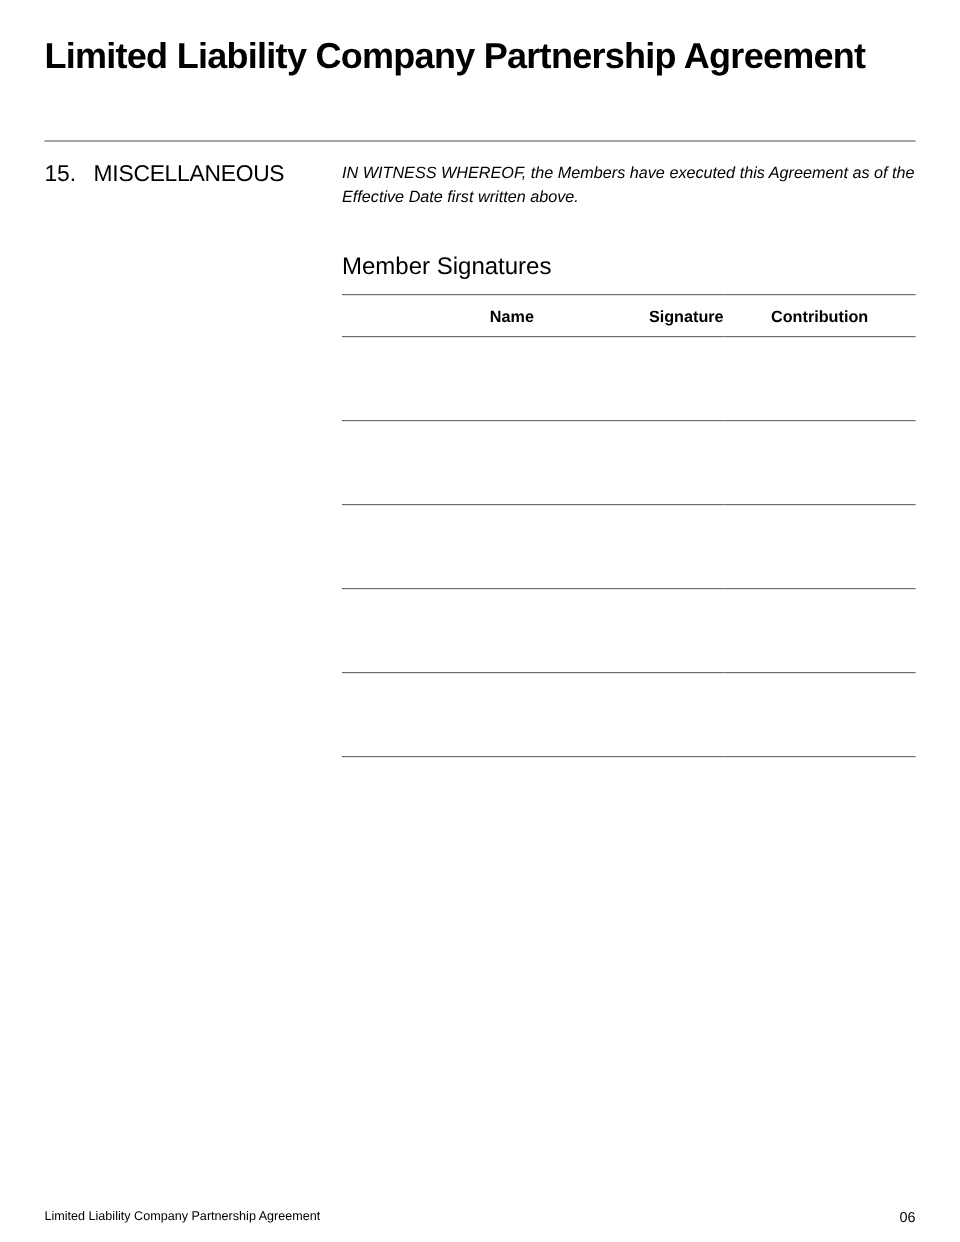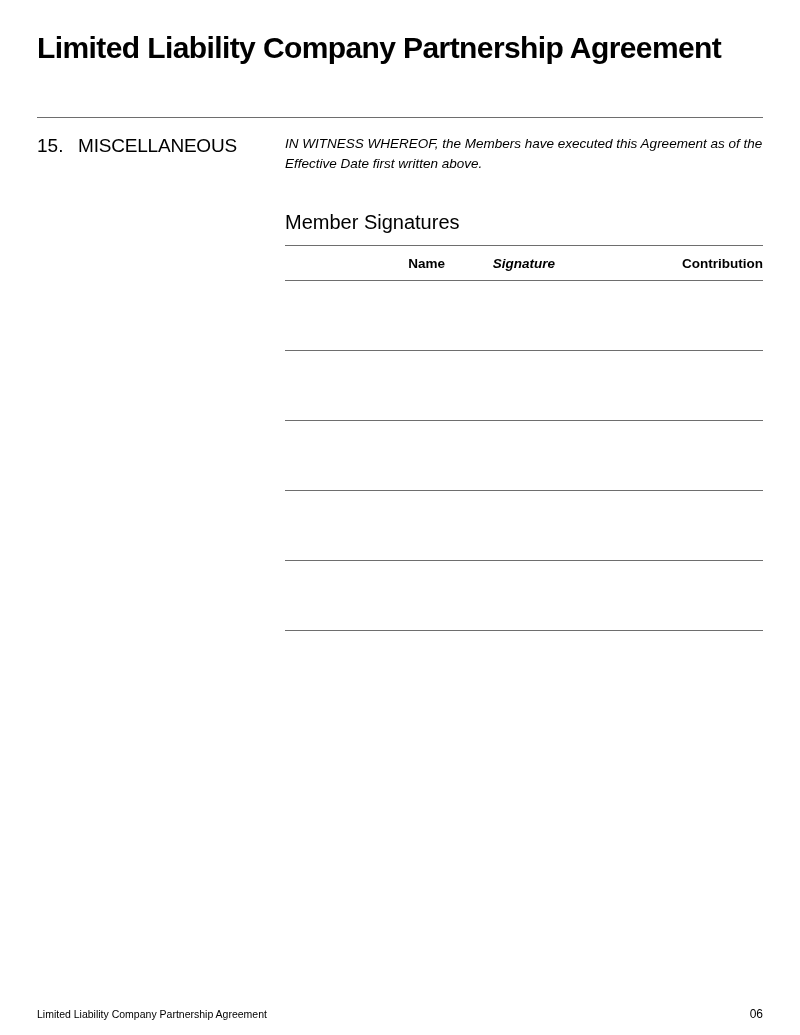--- a/index.html
+++ b/index.html
@@ -8,22 +8,22 @@
   .title { position:absolute; left:37px; top:28px; margin:0; font-size:30px; font-weight:bold;
            letter-spacing:-0.6px; line-height:40px; white-space:nowrap; }
   .top-rule { position:absolute; left:37px; top:117px; width:726px; height:0; border-top:1px solid #6e6e6e; }
   .sec-num { position:absolute; left:37px; top:135px; font-size:19px; line-height:22px; }
   .sec-title { position:absolute; left:78px; top:135px; font-size:19px; line-height:22px; letter-spacing:-0.2px; }
   .body-text { position:absolute; left:285px; top:134px; width:478px; font-size:13.5px; line-height:20px; margin:0;font-style:italic; }
   .sig-heading { position:absolute; left:285px; top:212px; font-size:20px; line-height:20px; margin:0; font-weight:normal; }
   .sig-table { position:absolute; left:285px; top:245px; width:478px; border-collapse:collapse; }
   .sig-table th { font-size:13.5px; font-weight:bold; height:34px; padding:0; border-top:1px solid #6e6e6e; border-bottom:1px solid #6e6e6e; }
   .sig-table th.c-name { text-align:right; width:160px; }
-  .sig-table th.c-sig { text-align:center;font-style:italic; }
-  .sig-table th.c-contrib { text-align:right; width:160px; }
+  .sig-table th.c-sig { text-align:right; }
+  .sig-table th.c-contrib { text-align:center; width:160px; }
   .sig-table td { height:69px; padding:0; border-bottom:1px solid #6e6e6e; }
   .footer-left { position:absolute; left:37px; top:1008px; font-size:10.5px; line-height:12px; }
   .footer-right { position:absolute; right:37px; top:1008px; font-size:12px; line-height:12px; }
 </style>
 </head>
 <body>
 
 <h1 class="title">Limited Liability Company Partnership Agreement</h1>
 <div class="top-rule"></div>
 

